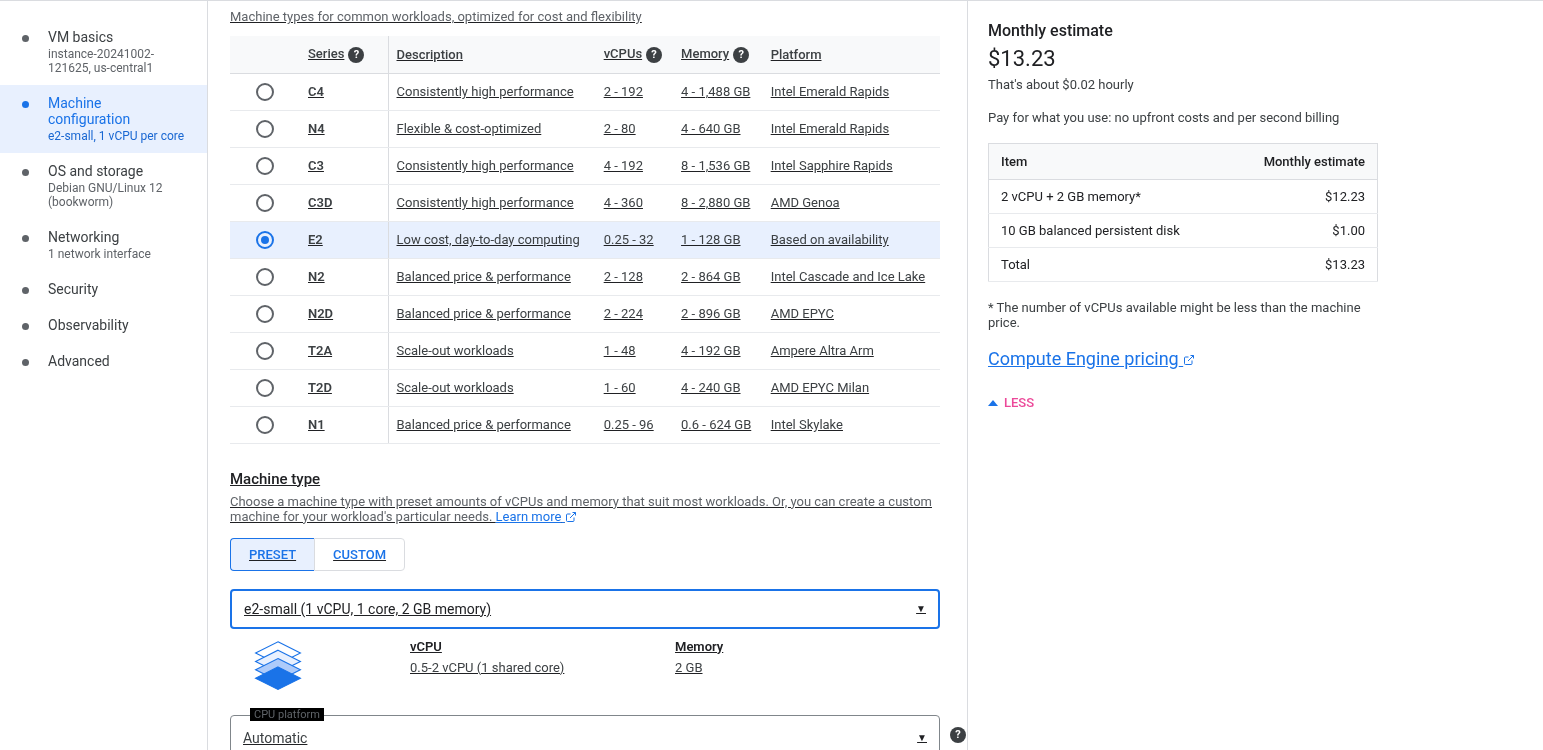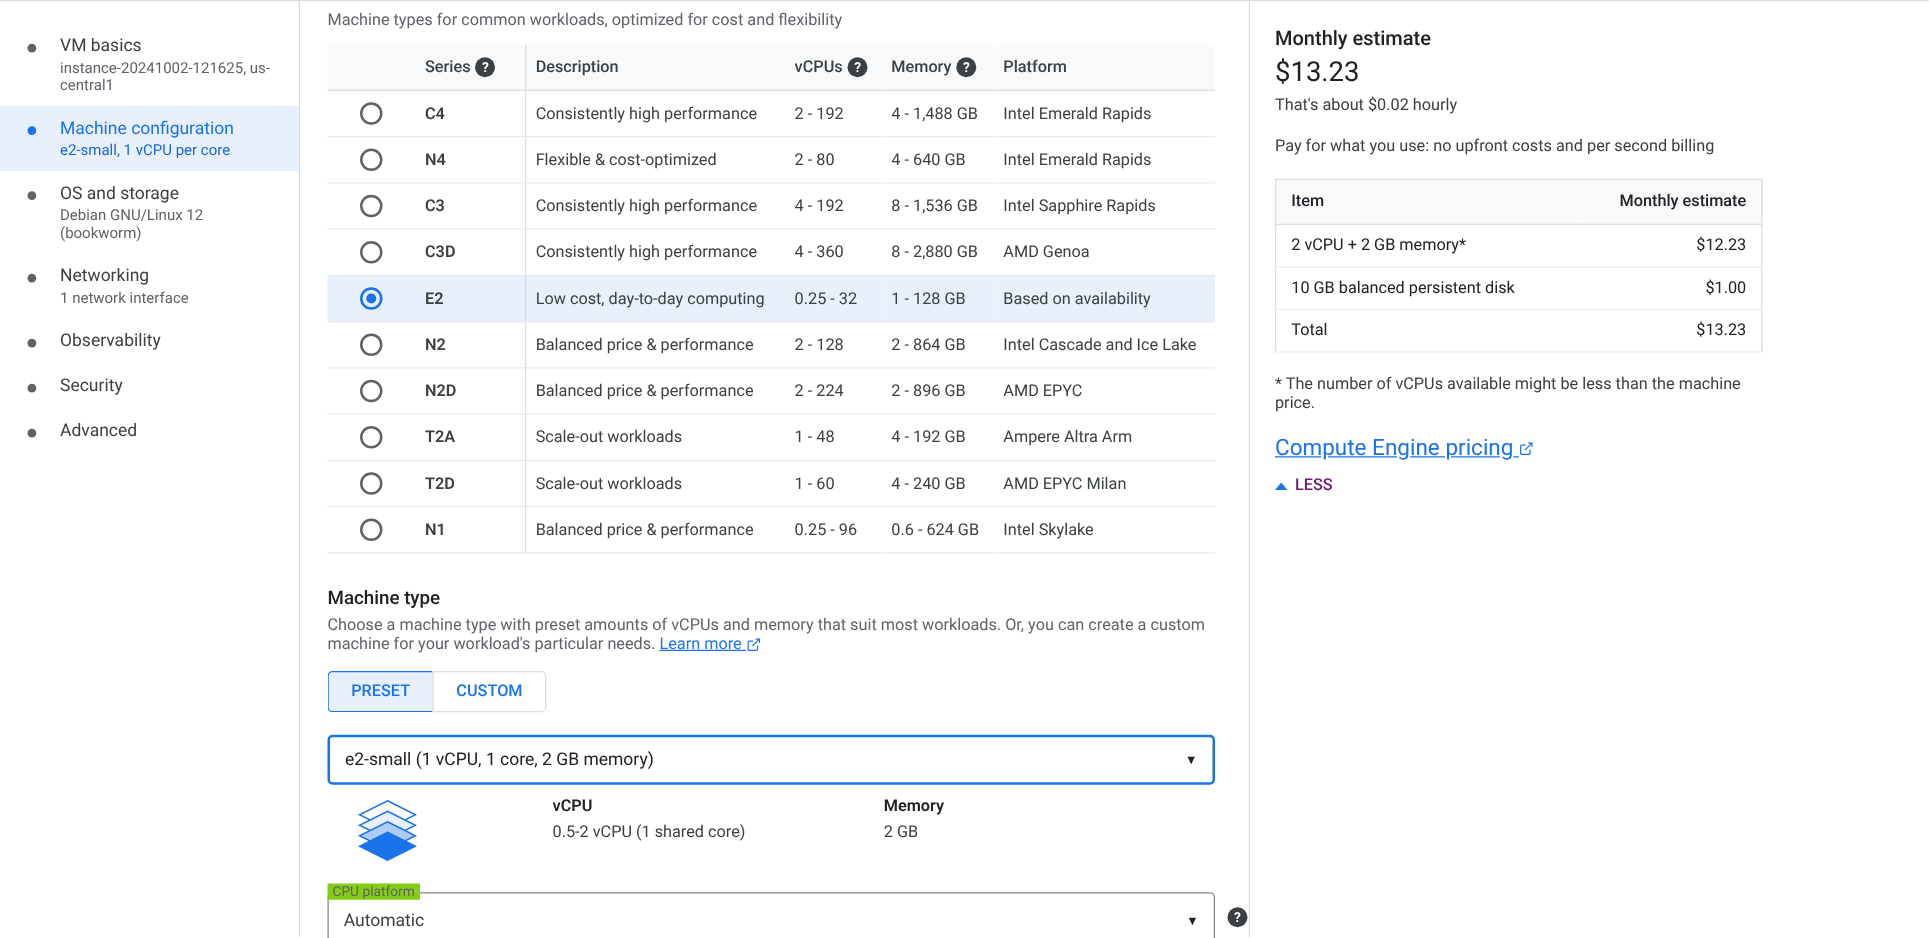--- a/index.html
+++ b/index.html
@@ -1,28 +1,28 @@
 <!DOCTYPE html>
 <html><head>
 <meta charset="utf-8">
 <style>
 * { box-sizing: border-box; margin: 0; padding: 0; font-family: 'Google Sans', Roboto, Arial, sans-serif; }
 body { font-size: 13px; color: #202124; background: #fff; }
 .container { display: flex; width: 1543px; height: 750px; border-top: 1px solid #dadce0; }
-.sidebar { width: 240px; padding-top: 18px; border-right: 1px solid #dadce0; }
+.sidebar { width: 208px; padding-top: 18px; border-right: 1px solid #dadce0; }
 .side-item { padding: 10px 20px 10px 48px; position: relative; cursor: pointer; }
 .side-item .dot { position: absolute; left: 22px; top: 16px; width: 7px; height: 7px; border-radius: 50%; background: #5f6368; }
 .side-item.active { background: #e8f0fe; }
 .side-item.active .dot { background: #1a73e8; }
 .side-item .label { font-size: 14px; color: #3c4043; }
 .side-item.active .label { color: #1a73e8; font-weight: 400; }
 .side-item .sub { font-size: 12px; color: #5f6368; margin-top: 2px; }
 .side-item.active .sub { color: #1967d2; }
 .main { flex: 1; display: flex; position: relative; }
-.content { width: 760px; padding: 0 0 30px 22px; border-right: 1px solid #dadce0; overflow-y: auto; }
+.content { width: 760px; padding: 0 0 30px 22px; border-right: 1px solid #dadce0; overflow-y: auto; text-decoration: underline; }
 .hint { color: #5f6368; font-size: 13px; margin: 8px 0 12px; }
 .table { width: 710px; border-collapse: collapse; }
 .table th { text-align: left; font-weight: 500; font-size: 13px; padding: 10px 8px; background: #f8f9fa; border-bottom: 1px solid #dadce0; color: #3c4043; }
 .table td { padding: 9px 8px; border-bottom: 1px solid #e8eaed; color: #3c4043; font-size: 13px; }
 .table tr.selected { background: #e8f0fe; padding-left: 33px; }
 .col-radio { width: 70px; text-align: center !important; }
 .col-series { width: 88px; font-weight: 600; }
 .table th.col-series { border-right: 1px solid #dadce0; }
 .table td.col-series { border-right: 1px solid #dadce0; }
 .radio { display: inline-block; width: 18px; height: 18px; border: 2px solid #5f6368; border-radius: 50%; vertical-align: middle; position: relative; }
@@ -39,36 +39,36 @@
 .tab:last-child { border-radius: 0 4px 4px 0; }
 .dropdown { width: 710px; margin-top: 18px; border: 2px solid #1a73e8; border-radius: 4px; padding: 10px 12px; font-size: 14px; display: flex; justify-content: space-between; align-items: center; cursor: pointer; background: #fff; }
 .dropdown-arrow { font-size: 10px; }
 .spec-row { display: flex; margin-top: 10px; width: 710px; }
 .spec-icon { width: 180px; display: flex; align-items: center; justify-content: flex-start; padding-left: 20px; }
 .spec-col { flex: 1; }
 .spec-label { font-size: 13px; font-weight: 600; margin-bottom: 6px; }
 .spec-val { font-size: 13px; color: #3c4043; }
 .field { width: 710px; margin-top: 20px; position: relative; }
 .field-border { border: 1px solid #80868b; border-radius: 4px; padding: 14px 12px 10px; display: flex; justify-content: space-between; align-items: center; cursor: pointer; }
-.field-label { position: absolute; left: 0; top: -7px; background: #84cc16; padding: 0 4px; font-size: 11px; color: #5f6368; }
+.field-label { position: absolute; left: 20px; top: -7px; background: #000000; padding: 0 4px; font-size: 11px; color: #5f6368; }
 .field-val { color: #3c4043; font-size: 14px; }
 .field-help { position: absolute; right: -26px; top: 12px; }
 .est-panel { width: 440px; padding: 20px 30px 20px 20px; }
 .est-title { font-size: 16px; font-weight: 500; margin-bottom: 6px; }
 .est-price { font-size: 22px; font-weight: 400; margin-bottom: 6px; }
 .est-sub { font-size: 13px; color: #3c4043; margin-bottom: 18px; }
 .est-note { font-size: 13px; color: #3c4043; margin-bottom: 18px; }
 .est-table { width: 100%; border: 1px solid #dadce0; border-collapse: collapse; }
 .est-table th { background: #f8f9fa; padding: 10px 12px; text-align: left; font-weight: 500; font-size: 13px; border-bottom: 1px solid #dadce0; }
 .est-table th:last-child { text-align: right; }
 .est-table td { padding: 9px 12px; border-bottom: 1px solid #e8eaed; font-size: 13px; }
 .est-table td:last-child { text-align: right; }
 .est-foot { font-size: 13px; color: #3c4043; margin-top: 18px; }
 .link-plain { color: #1a73e8; text-decoration: underline; font-size: 18px; cursor: pointer; display: inline-block; margin-top: 18px; }
-.less-btn { display: flex; align-items: center; gap: 6px; color: #701a75; font-size: 13px; font-weight: 500; margin-top: 12px; cursor: pointer; }
+.less-btn { display: flex; align-items: center; gap: 6px; color: #ec4899; font-size: 13px; font-weight: 500; margin-top: 26px; cursor: pointer; }
 .chev-up { width: 0; height: 0; border-left: 5px solid transparent; border-right: 5px solid transparent; border-bottom: 6px solid #1a73e8; }
 .stack-svg { }
 </style>
 </head>
 <body>
 
 <div class="container">
 
   <nav class="sidebar">
     <div class="side-item">
@@ -86,25 +86,25 @@
       <div class="label">OS and storage</div>
       <div class="sub">Debian GNU/Linux 12 (bookworm)</div>
     </div>
     <div class="side-item">
       <span class="dot"></span>
       <div class="label">Networking</div>
       <div class="sub">1 network interface</div>
     </div>
     <div class="side-item">
       <span class="dot"></span>
+      <div class="label">Security</div>
+    </div>
+    <div class="side-item">
+      <span class="dot"></span>
       <div class="label">Observability</div>
-    </div>
-    <div class="side-item">
-      <span class="dot"></span>
-      <div class="label">Security</div>
     </div>
     <div class="side-item">
       <span class="dot"></span>
       <div class="label">Advanced</div>
     </div>
   </nav>
 
   <div class="main">
 
     <div class="content">

